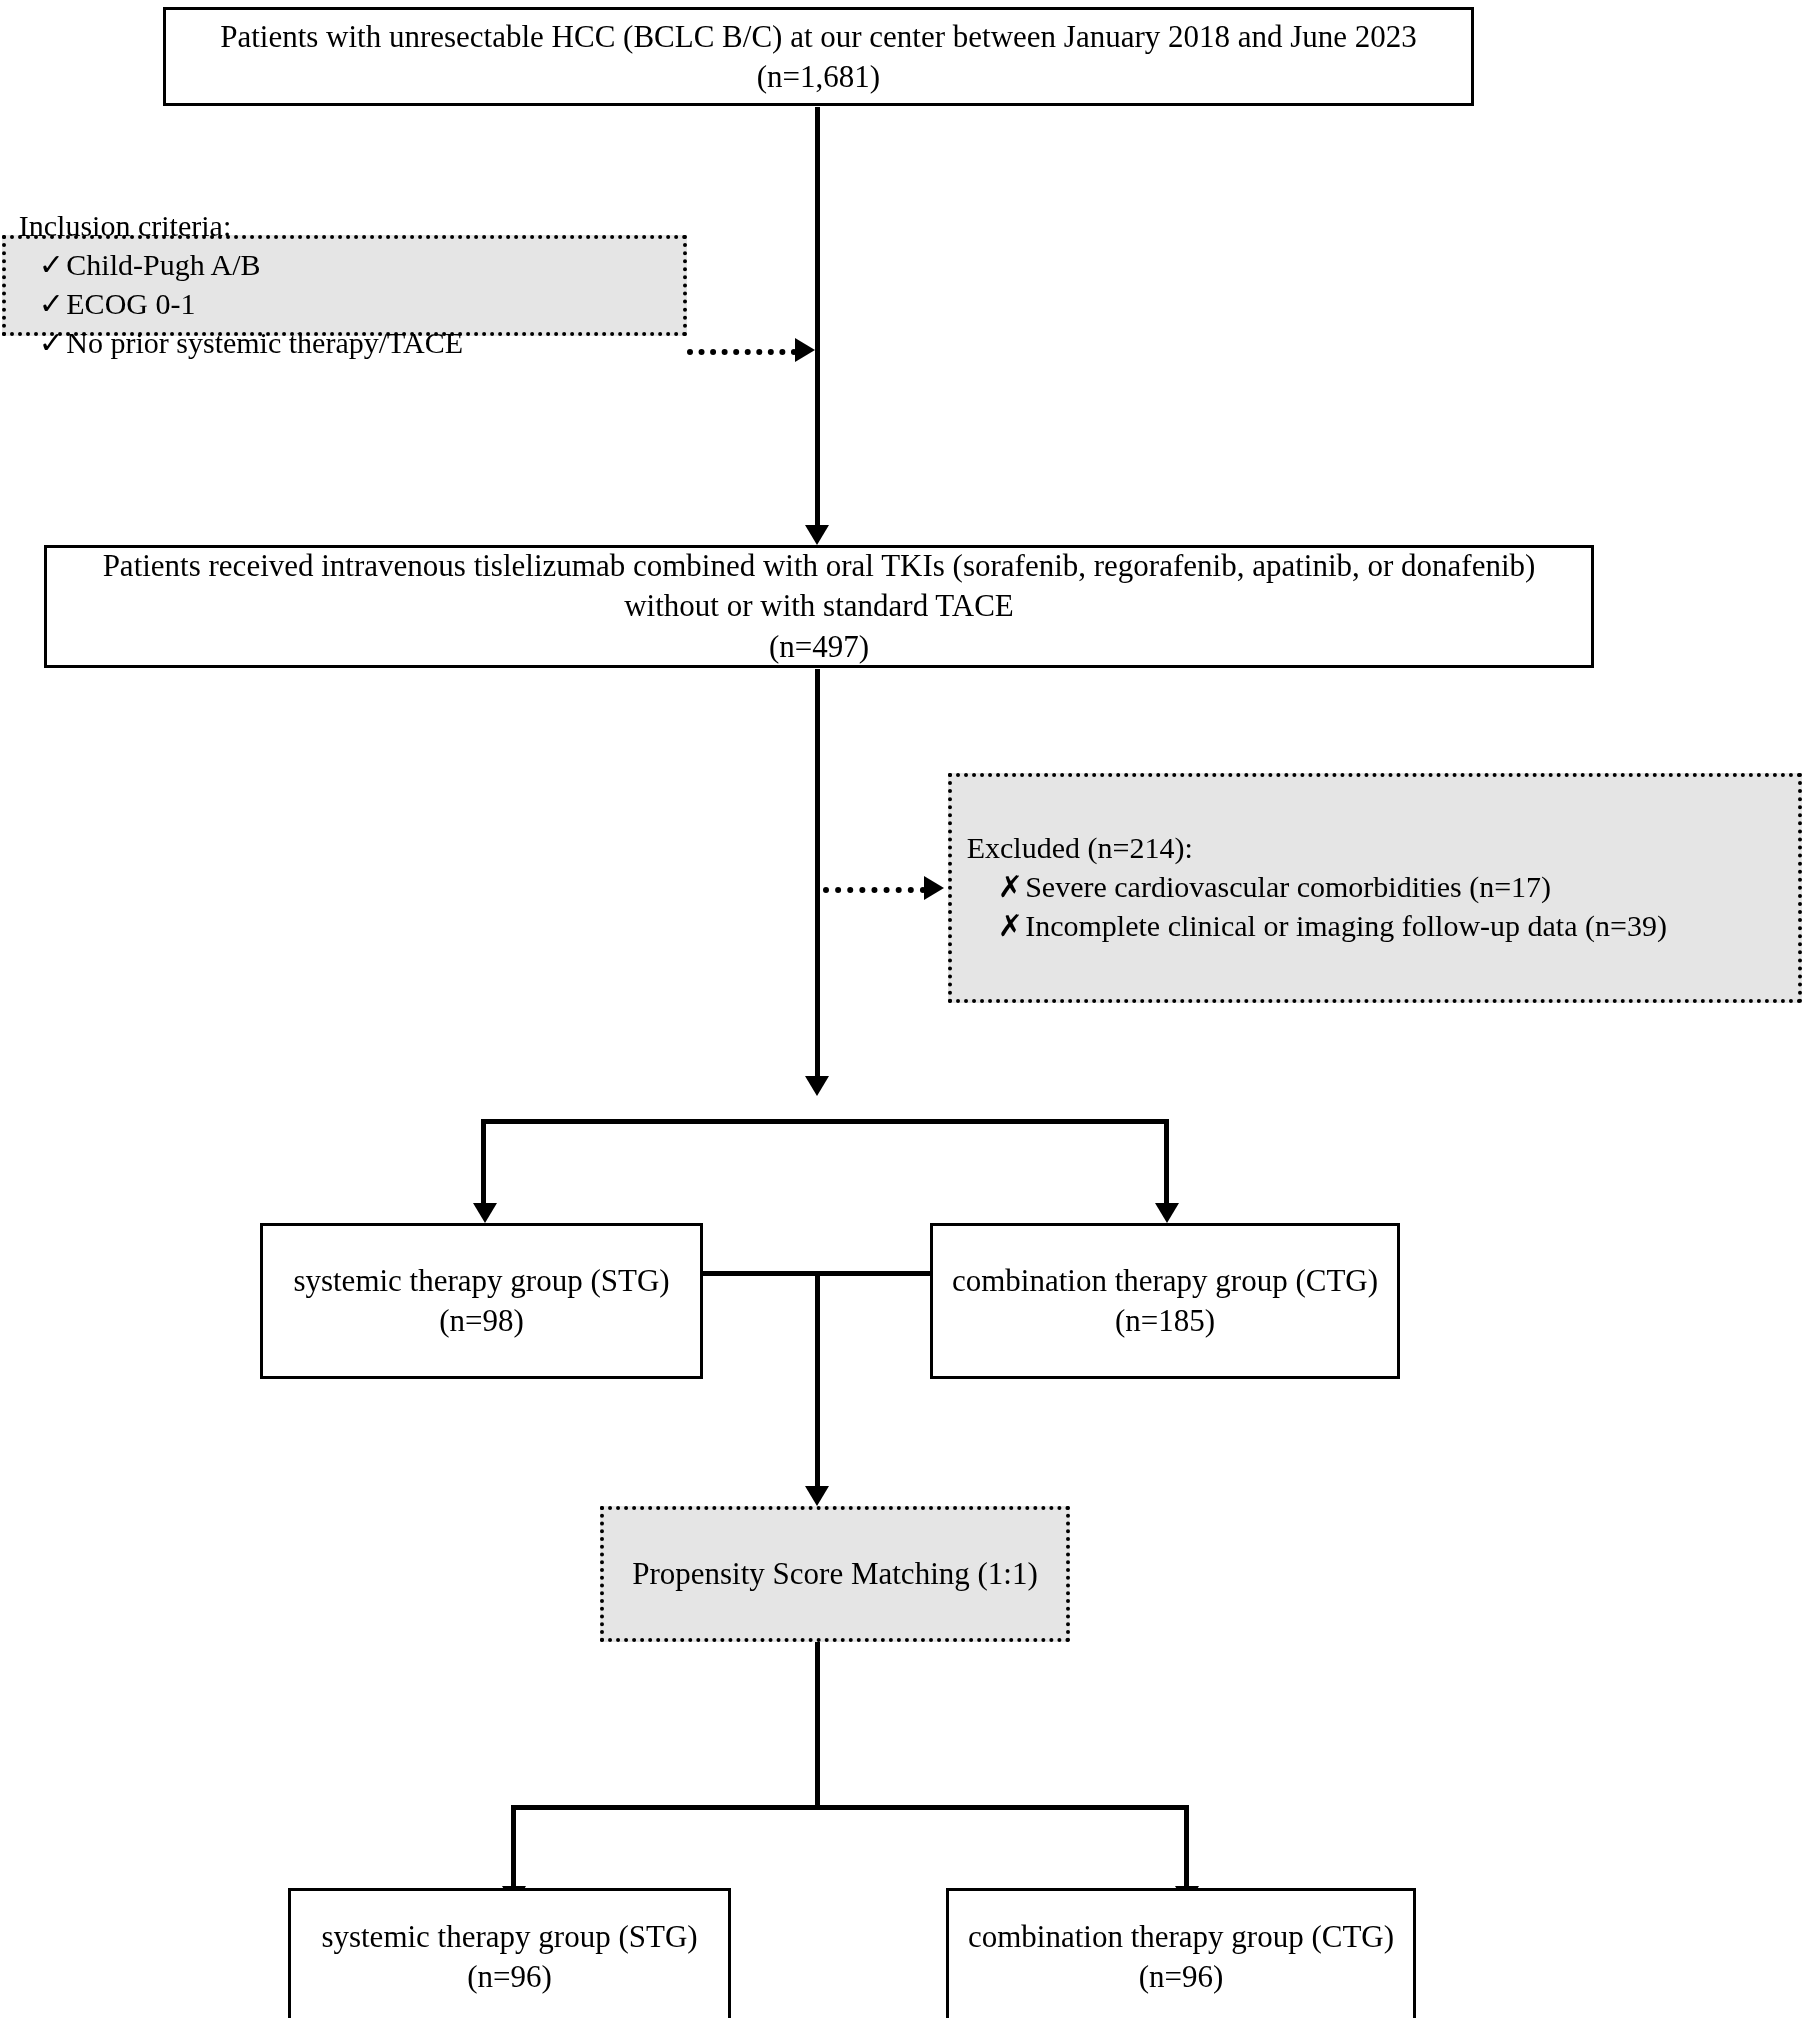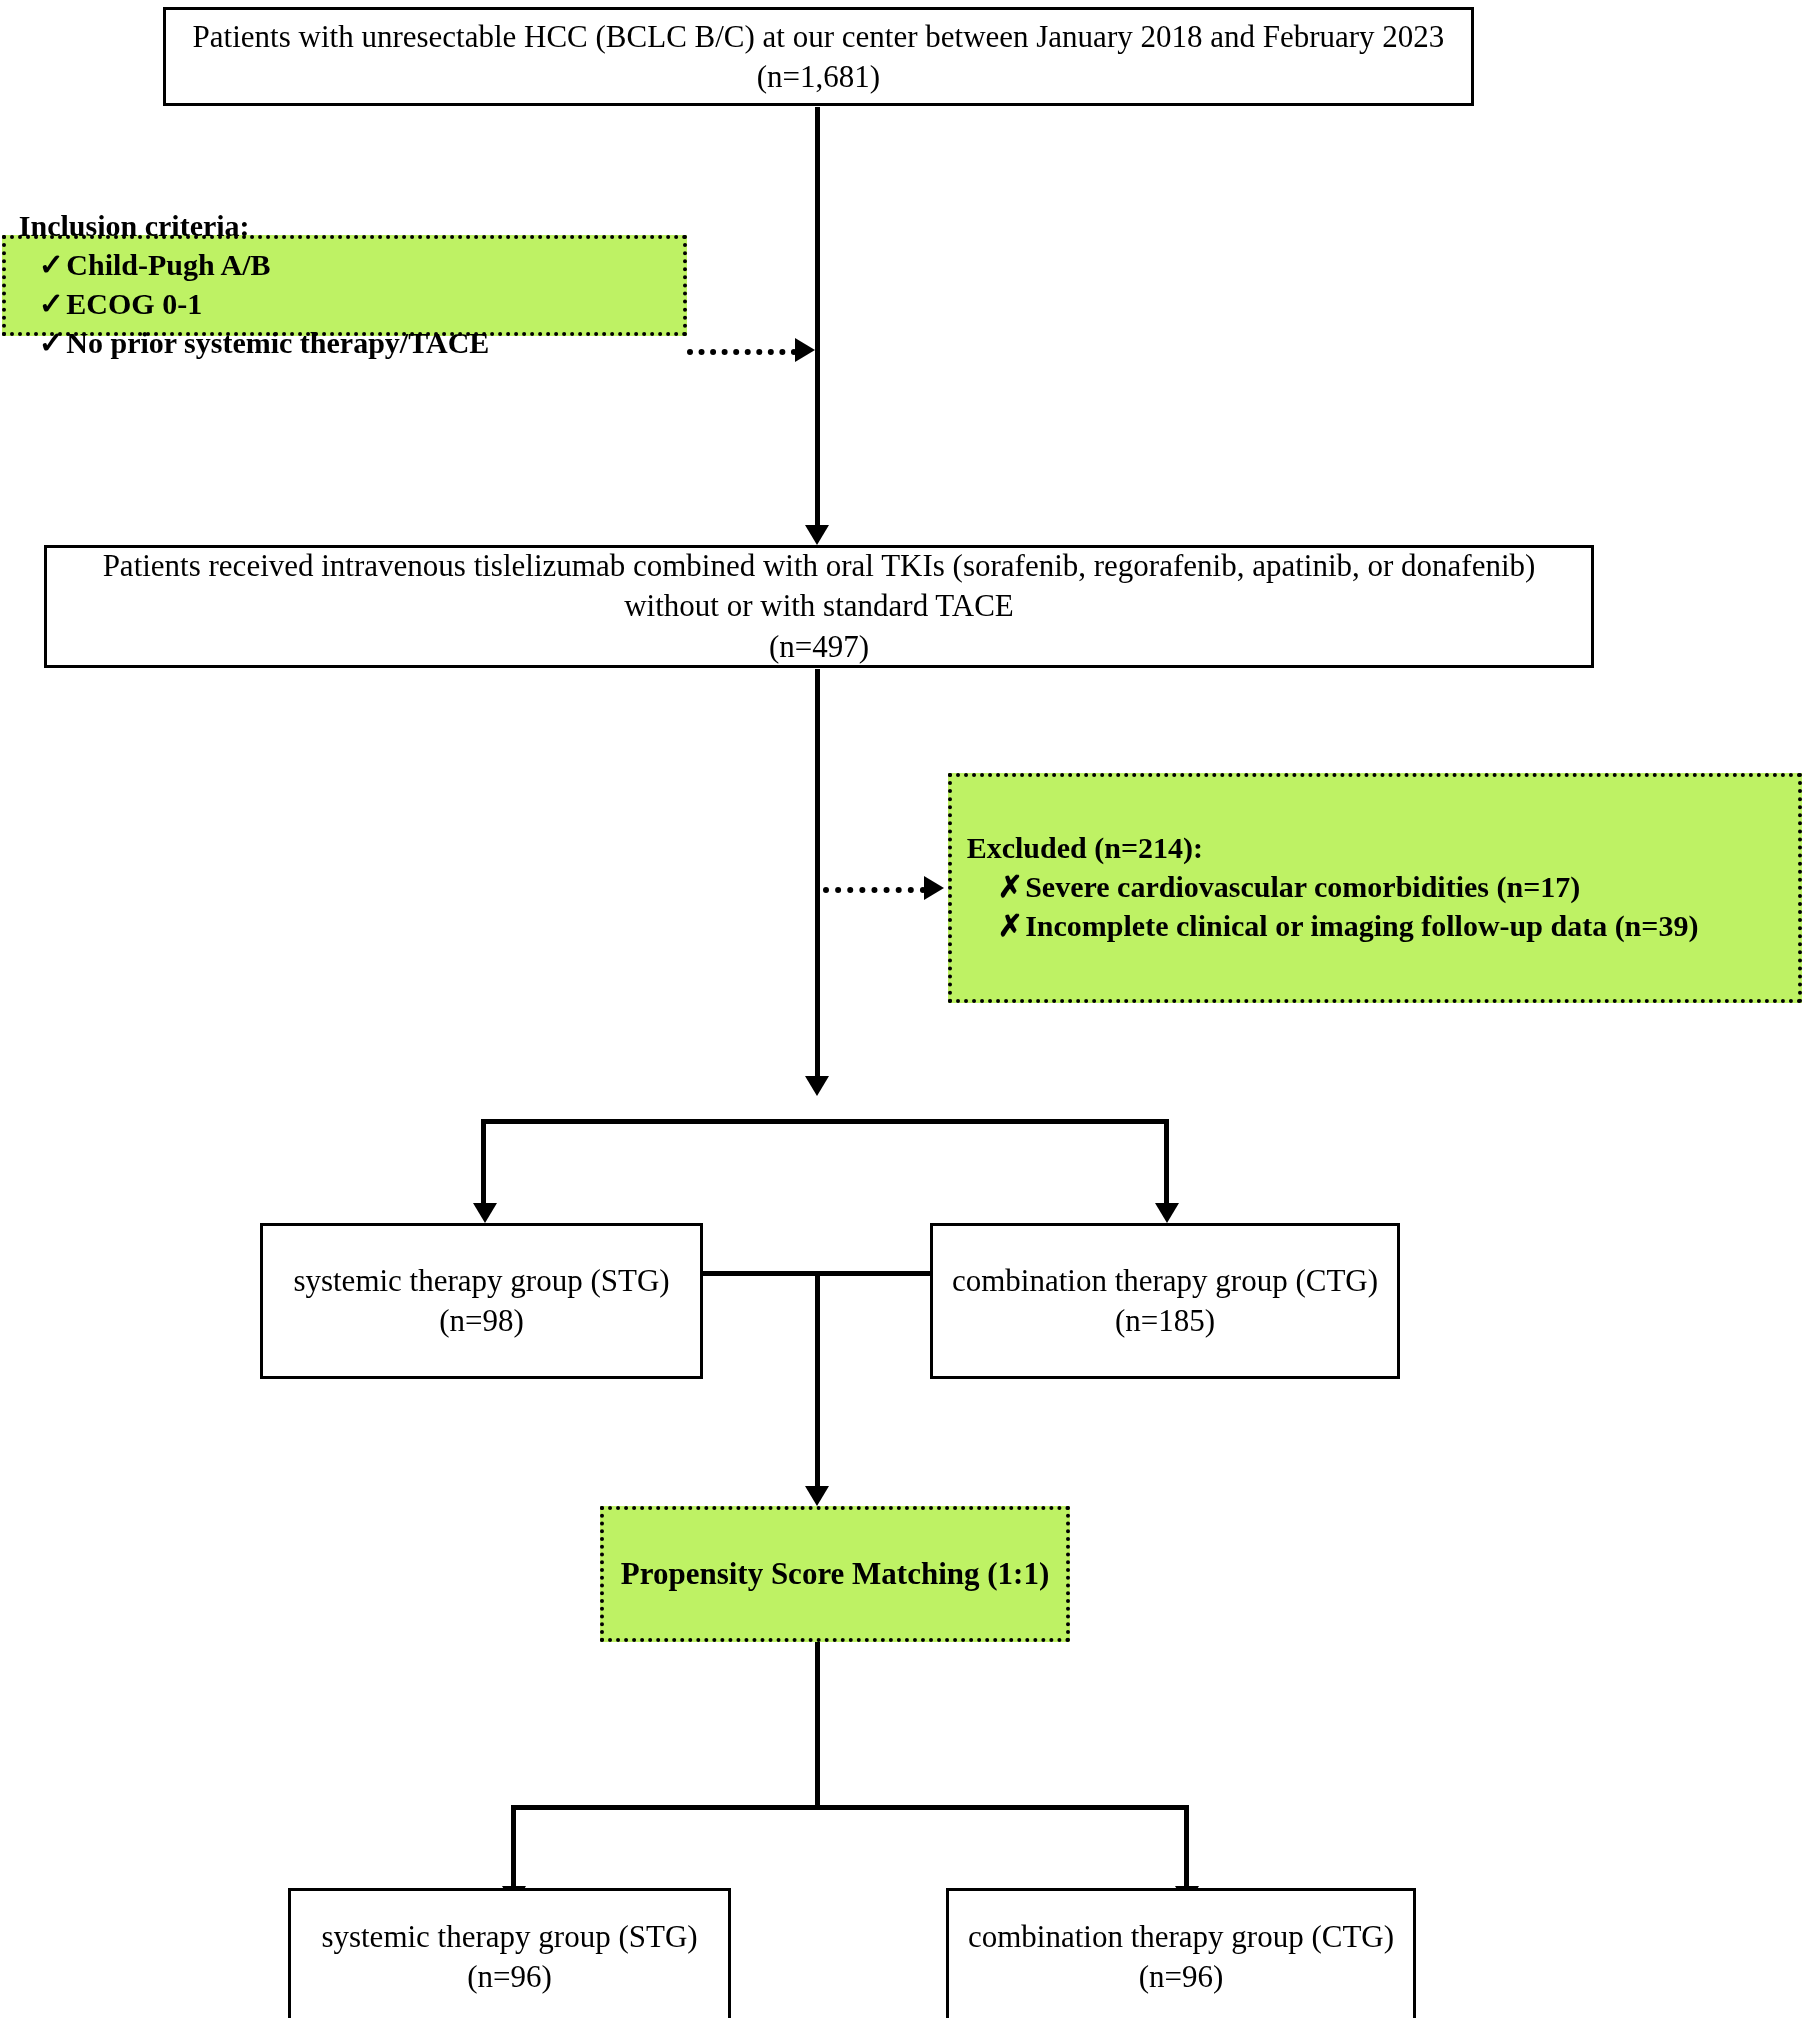--- a/index.html
+++ b/index.html
@@ -19,22 +19,21 @@
     background:#ffffff;
     display:flex;
     flex-direction:column;
     align-items:center;
     justify-content:center;
     text-align:center;
     line-height:1.30;
   }
   .dotted{
     border:4.6px dotted #000000;
-    background:#bef264;
-    font-weight:bold;
+    background:#e5e5e5;
   }
   .left-align{
     align-items:flex-start;
     text-align:left;
   }
   .ln{ display:block; white-space:nowrap; }
   .pad-l{ padding-left:31px; }
   .pad-l2{ padding-left:20px; }
   .tick{ display:inline-block; width:27.5px; }
   .f34{ font-size:31px; }
@@ -62,21 +61,21 @@
     height:0;
     border-top:6.4px dotted #000000;
   }
 </style>
 </head>
 <body>
 
 <div id="page">
 
   <div class="box" style="left:163px;top:7.3px;width:1311px;height:99px;">
-    <span class="ln f34">Patients with unresectable HCC (BCLC B/C) at our center between  January 2018 and February 2023</span>
+    <span class="ln f34">Patients with unresectable HCC (BCLC B/C) at our center between  January 2018 and June 2023</span>
     <span class="ln f34">(n=1,681)</span>
   </div>
 
   <div class="vline" style="left:815px;top:107px;height:422px;"></div>
   <div class="arrowdown" style="left:805px;top:525px;"></div>
 
   <div class="box dotted left-align" style="left:1.8px;top:237px;width:685px;height:99px;height:auto;min-height:99px;top:235px;height:101px;
               padding:9.2px 13px 13px 13px;justify-content:center;">
     <span class="ln f33">Inclusion criteria:</span>
     <span class="ln f33 pad-l2">

